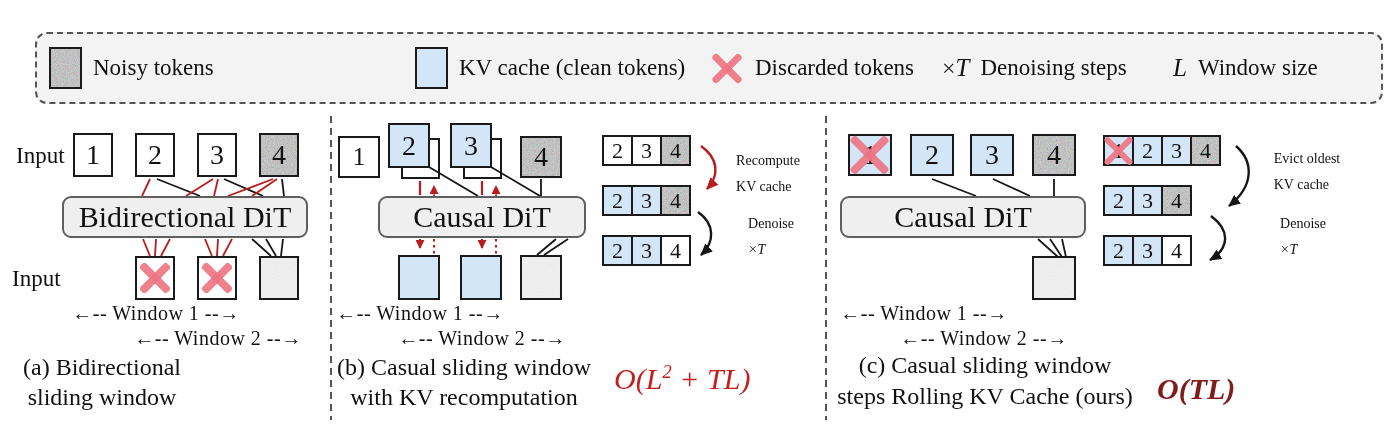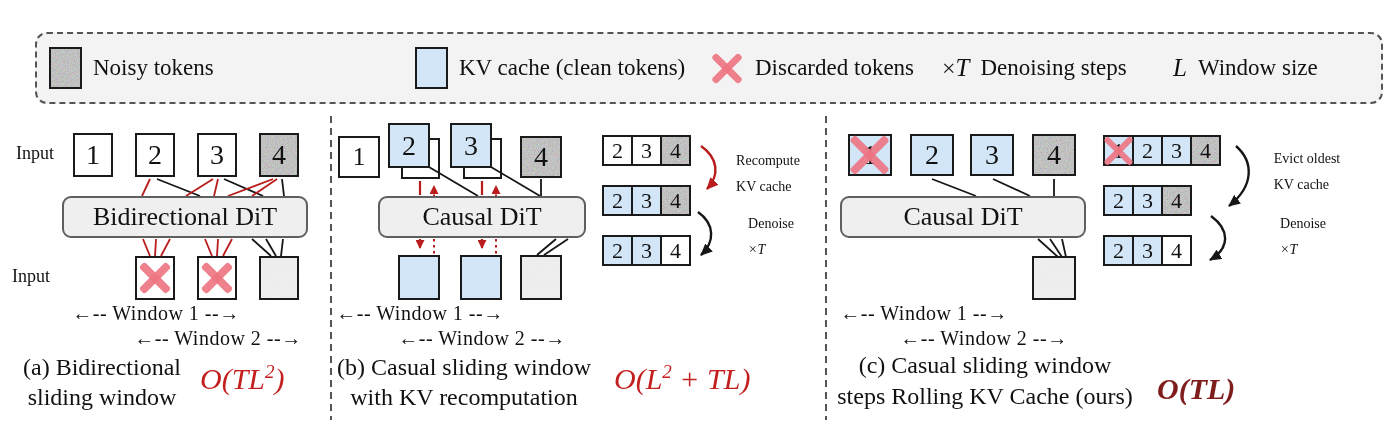--- a/index.html
+++ b/index.html
@@ -39,34 +39,34 @@
     background:#ed7381;border-radius:3px;opacity:.9;
   }
   .xmark::before{transform:rotate(45deg);}
   .xmark::after{transform:rotate(-45deg);}
   .xmark.big::before,.xmark.big::after{height:8px;margin-top:-4px;}
   .xmark.legendx{position:relative;display:inline-block;width:34px;height:36px;}
   .xmark.legendx::before,.xmark.legendx::after{height:7px;margin-top:-3.5px;}
   
   .dit{
     position:absolute;background:#efefef;border:2px solid #5f5f5f;border-radius:9px;
-    display:flex;align-items:center;justify-content:center;font-size:26px;box-sizing:border-box;z-index:2;
+    display:flex;align-items:center;justify-content:center;font-size:30px;box-sizing:border-box;z-index:2;
   }
   
   .strip{position:absolute;display:flex;z-index:2;}
   .cell{
     width:31px;height:31px;box-sizing:border-box;border:2px solid #1a1a1a;margin-left:-2px;
     position:relative;background:#fff;overflow:visible;
   }
   .cell:first-child{margin-left:0;}
   .cell.blue{background:#d3e6f8;}
   .cell.dark{background:#8a8a8a;}
   .cell .cnum{position:absolute;inset:0;display:flex;align-items:center;justify-content:center;font-size:22px;z-index:3;}
   
-  .plainlabel{position:absolute;font-size:18px;white-space:nowrap;}
+  .plainlabel{position:absolute;font-size:23px;white-space:nowrap;}
   .winlabel{position:absolute;font-size:20px;white-space:nowrap;transform:translateX(-50%);letter-spacing:.5px;}
   .sidelabel{position:absolute;transform:translateX(-50%);font-size:14px;line-height:26px;white-space:nowrap;}
   .caption{position:absolute;text-align:center;transform:translateX(-50%);font-size:24px;line-height:30px;white-space:nowrap;}
   .caption.bold{font-weight:normal;line-height:31px;}
   .formula{position:absolute;font-style:italic;font-size:30px;white-space:nowrap;}
   .formula sup{font-size:19px;}
   .formula.red{color:#c41f1f;}
   .formula.green{color:#7f1d1d;font-weight:bold;}
   .mathit{font-style:italic;}
   #overlay{position:absolute;left:0;top:0;z-index:1;pointer-events:none;}
@@ -213,21 +213,20 @@
       </svg>
     </div>
 
   <div class="winlabel" style="left:156px;top:302px">←-- Window 1 --→</div>
   <div class="winlabel" style="left:218px;top:327px">←-- Window 2 --→</div>
 
   <div class="caption" style="left:102px;top:352px">
     <div>(a)  Bidirectional</div>
     <div>sliding window</div>
   </div>
-  <div class="formula red" style="left:200px;top:361px"><span>O(TL</span><sup>2</sup><span>)</span></div>
 
   <div class="tok" style="left:338px;top:136px;width:42px;height:42px">
       <span class="num" style="font-size:25px">1</span>
     </div>
   <div class="tok" style="left:401px;top:138px;width:39px;height:41px"></div>
   <div class="tok blue" style="left:388px;top:123px;width:42px;height:45px;z-index:2">
       <span class="num">2</span>
     </div>
   <div class="tok" style="left:463px;top:138px;width:39px;height:41px"></div>
   <div class="tok blue" style="left:450px;top:123px;width:42px;height:45px;z-index:2">

